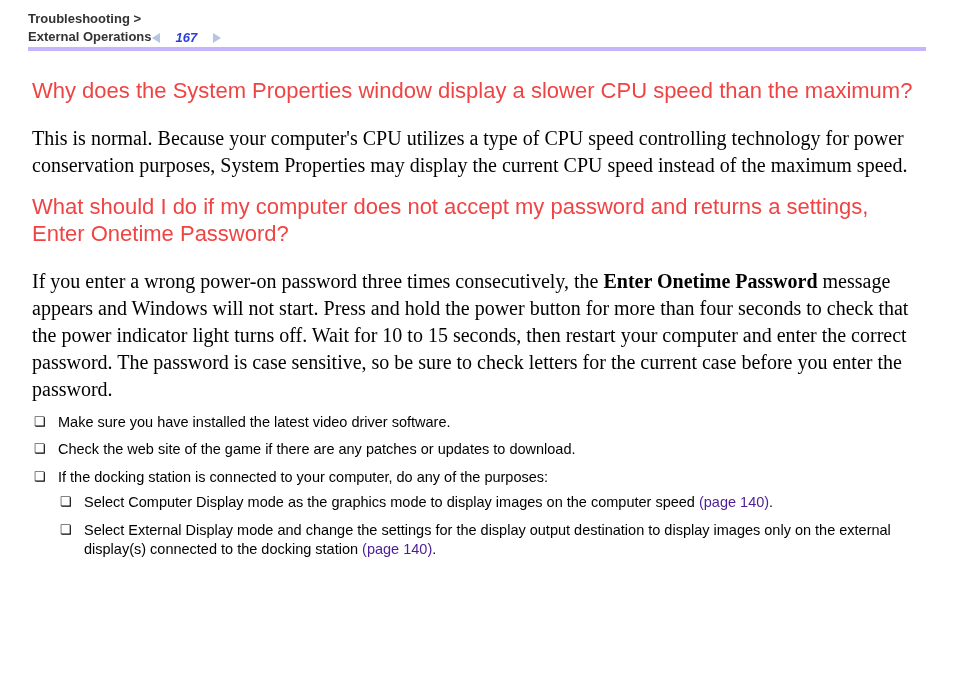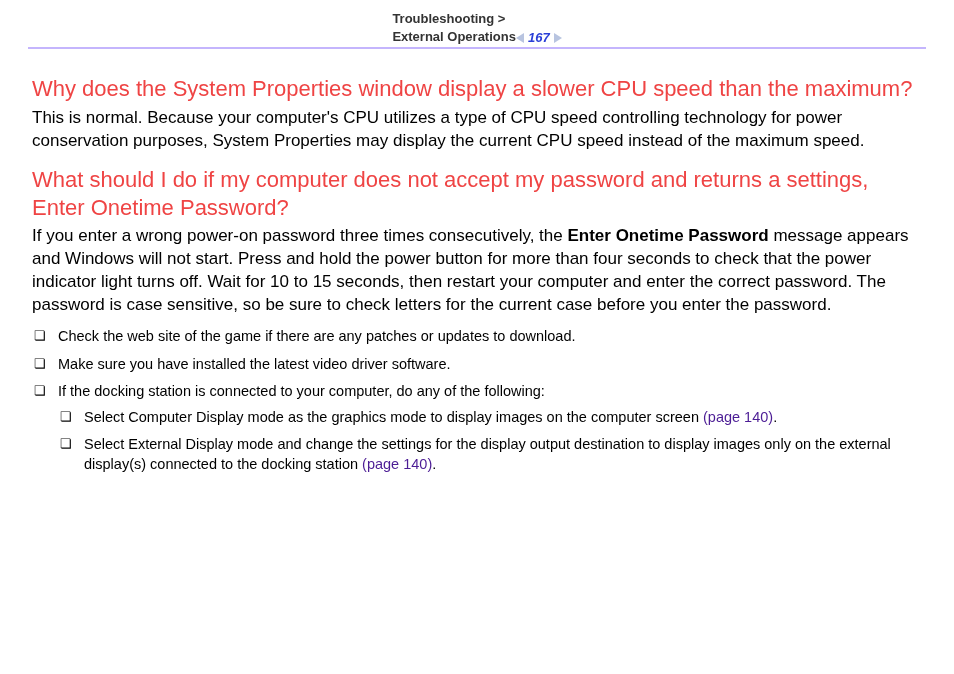--- a/index.html
+++ b/index.html
@@ -11,35 +11,35 @@
     height: 674px;
     box-sizing: border-box;
     color: #000;
   }
   .page {
     padding: 10px 28px 20px 28px;
   }
   .header {
     display: flex;
     align-items: flex-end;
-    justify-content: center;
-    border-bottom: 2px solid #c4b5fd;
+    justify-content: flex-start;
+    border-bottom: 4px solid #c4b5fd;
     padding-bottom: 2px;
     margin-bottom: 26px;
   }
   .breadcrumb {
     font-size: 13px;
     font-weight: bold;
     color: #333;
     line-height: 1.35;
   }
   .pagenum-wrap {
     display: flex;
     align-items: center;
-    gap: 4px;
+    gap: 16px;
   }
   .tri-left {
     width: 0; height: 0;
     border-top: 5px solid transparent;
     border-bottom: 5px solid transparent;
     border-right: 8px solid #b8c4e0;
   }
   .tri-right {
     width: 0; height: 0;
     border-top: 5px solid transparent;
@@ -56,23 +56,24 @@
     padding: 0 4px;
   }
   h2 {
     color: #ef4444;
     font-weight: normal;
     font-size: 22px;
     margin: 14px 0 4px 0;
     line-height: 1.25;
   }
   p {
-    font-size: 17px;
+    font-size: 20px;
     line-height: 1.35;
-    margin: 4px 0 10px 0;
+    margin: 20px 0 10px 0;
+    font-family: Liberation Serif, serif;
   }
   ul.sq {
     list-style: none;
     padding: 0;
     margin: 4px 0 0 0;
   }
   ul.sq > li {
     position: relative;
     padding-left: 26px;
     font-size: 14.5px;
@@ -114,27 +115,27 @@
 
     <h2>Why does the System Properties window display a slower CPU speed than the maximum?</h2>
     <p>This is normal. Because your computer's CPU utilizes a type of CPU speed controlling technology for power conservation purposes, System Properties may display the current CPU speed instead of the maximum speed.</p>
 
     <h2>What should I do if my computer does not accept my password and returns a settings, Enter Onetime Password?</h2>
     <p>
       <span>If you enter a wrong power-on password three times consecutively, the </span><b>Enter Onetime Password</b><span> message appears and Windows will not start. Press and hold the power button for more than four seconds to check that the power indicator light turns off. Wait for 10 to 15 seconds, then restart your computer and enter the correct password. The password is case sensitive, so be sure to check letters for the current case before you enter the password.</span>
     </p>
 
     <ul class="sq">
+      <li>Make sure you have installed the latest video driver software.</li>
       <li>Check the web site of the game if there are any patches or updates to download.</li>
-      <li>Make sure you have installed the latest video driver software.</li>
       <li>
-        <span>If the docking station is connected to your computer, do any of the following:</span>
+        <span>If the docking station is connected to your computer, do any of the purposes:</span>
         <ul class="sq">
           <li>
-            <span>Select Computer Display mode as the graphics mode to display images on the computer screen </span><span class="link">(page 140)</span><span>.</span>
+            <span>Select Computer Display mode as the graphics mode to display images on the computer speed </span><span class="link">(page 140)</span><span>.</span>
           </li>
           <li>
             <span>Select External Display mode and change the settings for the display output destination to display images only on the external display(s) connected to the docking station </span><span class="link">(page 140)</span><span>.</span>
           </li>
         </ul>
       </li>
     </ul>
 
   </div>
 </div>

